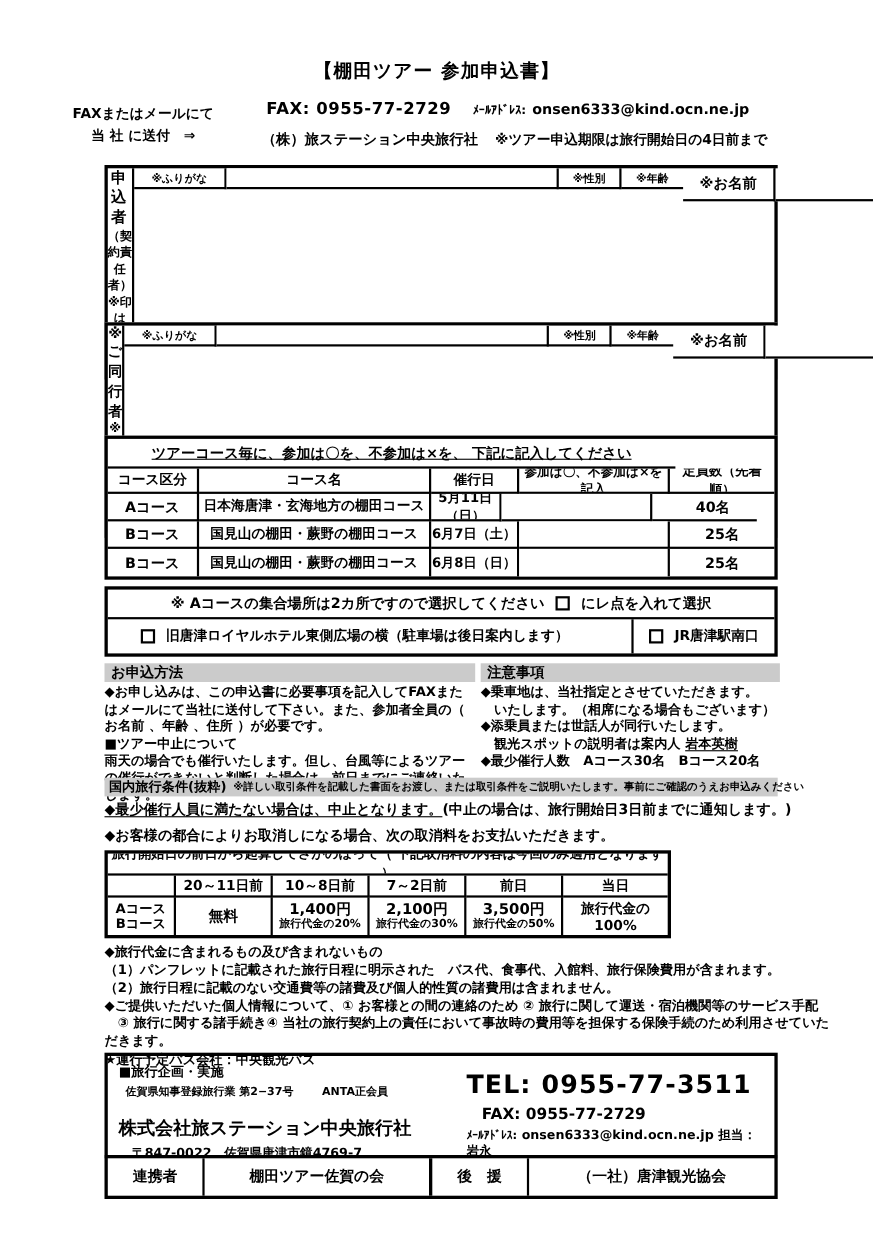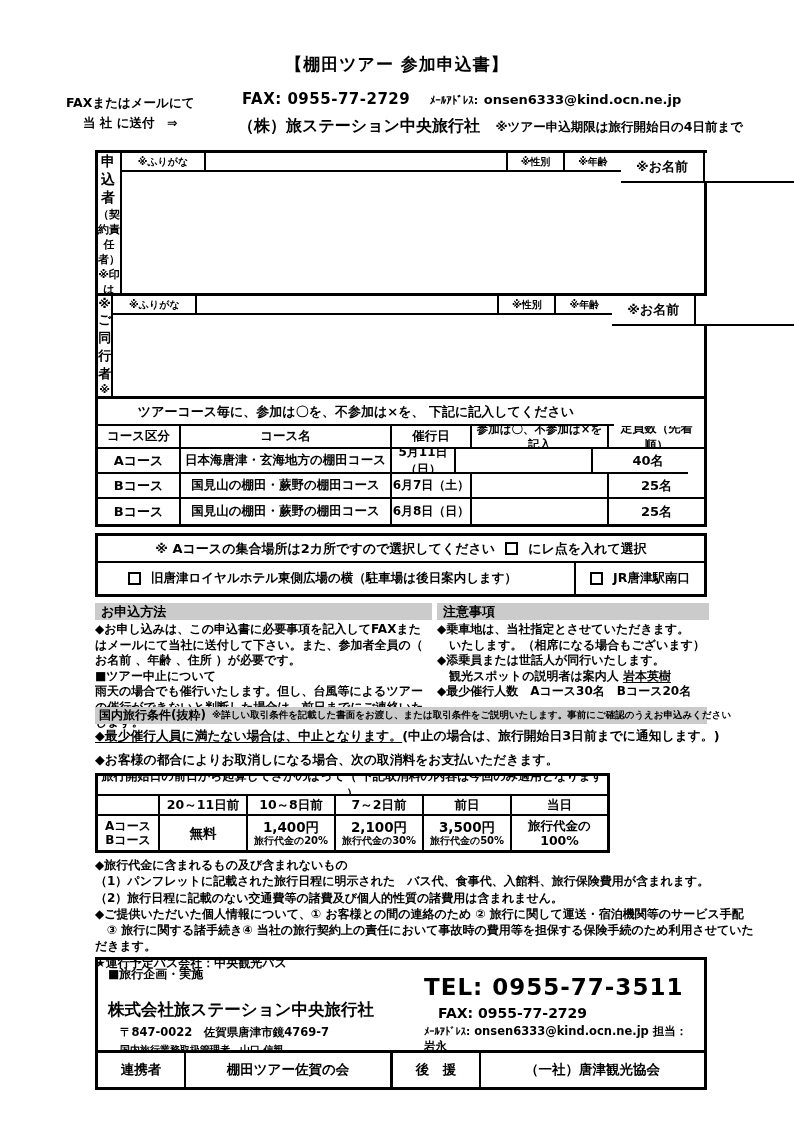--- a/index.html
+++ b/index.html
@@ -12,21 +12,21 @@
   .abs { position:absolute; }
 
   
   .doc-title { top:53px; left:0; width:794px; text-align:center; font-size:17px; letter-spacing:1px; }
   .send-note { top:93px; left:66px; font-size:12.5px; line-height:1.6; text-align:center; }
   .contact-line { top:89px; left:242px; white-space:nowrap; }
   .contact-line .fax { font-size:15px; letter-spacing:.5px; }
   .contact-line .maillbl { font-size:11px; margin-left:14px; }
   .contact-line .mailval { font-size:13px; }
   .company-line { top:116px; left:238px; white-space:nowrap; }
-  .company-line .co { font-size:16px; }
+  .company-line .co { font-size:13px; }
   .company-line .dl { font-size:12.5px; margin-left:10px; }
 
   
   .tbl { border:3px solid #000; background:#fff; }
   .flexrow { display:flex; }
   .cell { border-right:2px solid #000; border-bottom:2px solid #000; display:flex; align-items:center; overflow:hidden; }
   .cell.nr { border-right:none; }
   .cell.nb { border-bottom:none; }
   .ctr { justify-content:center; text-align:center; }
   .sm { font-size:10px; }
@@ -186,21 +186,21 @@
       <div class="cell flbl nb">※ご住所</div>
       <div class="cell field post nb nr" style="width:415px;">
         <span>〒</span>
       </div>
     </div>
   </div>
 </div>
 
 <div class="abs tbl tour-tbl">
   <div class="flexrow">
-    <div class="cell ctr nr tour-title" style="width:516px;">ツアーコース毎に、参加は〇を、不参加は×を、 下記に記入してください</div>
+    <div class="cell ctr nr tour-title" style="width:516px;text-decoration:underline;">ツアーコース毎に、参加は〇を、不参加は×を、 下記に記入してください</div>
   </div>
   <div class="flexrow tour-head">
     <div class="cell ctr" style="width:83px;">コース区分</div>
     <div class="cell ctr" style="width:211px;">コース名</div>
     <div class="cell ctr" style="width:80px;">催行日</div>
     <div class="cell ctr" style="width:137px; font-size:11.5px;">参加は〇、不参加は×を記入</div>
     <div class="cell ctr nr" style="width:95px; font-size:12px;">定員数（先着順）</div>
   </div>
   <div class="flexrow tour-row">
     <div class="cell ctr" style="width:83px;">Aコース</div>
@@ -315,20 +315,24 @@
   <div>（1）パンフレットに記載された旅行日程に明示された　バス代、食事代、入館料、旅行保険費用が含まれます。</div>
   <div>（2）旅行日程に記載のない交通費等の諸費及び個人的性質の諸費用は含まれません。</div>
   <div>◆ご提供いただいた個人情報について、① お客様との間の連絡のため ② 旅行に関して運送・宿泊機関等のサービス手配</div>
   <div>　③ 旅行に関する諸手続き④ 当社の旅行契約上の責任において事故時の費用等を担保する保険手続のため利用させていただきます。</div>
   <div>★運行予定バス会社：中央観光バス</div>
 </div>
 
 <div class="abs org-box">
   <div class="org-left">
     <div class="org-head">■旅行企画・実施</div>
+    <div class="org-lic">
+      <span>佐賀県知事登録旅行業 第2−37号</span>
+      <span>ANTA正会員</span>
+    </div>
     <div class="org-name">株式会社旅ステーション中央旅行社</div>
     <div class="org-addr">〒847-0022　佐賀県唐津市鏡4769-7</div>
     <div class="org-mgr">国内旅行業務取扱管理者　山口 信親</div>
   </div>
   <div class="org-right">
     <div class="org-tel">TEL: 0955-77-3511</div>
     <div class="org-fax">FAX: 0955-77-2729</div>
     <div class="org-mail">
       <span class="org-maillbl">ﾒｰﾙｱﾄﾞﾚｽ:</span>
       <span>onsen6333@kind.ocn.ne.jp</span>

